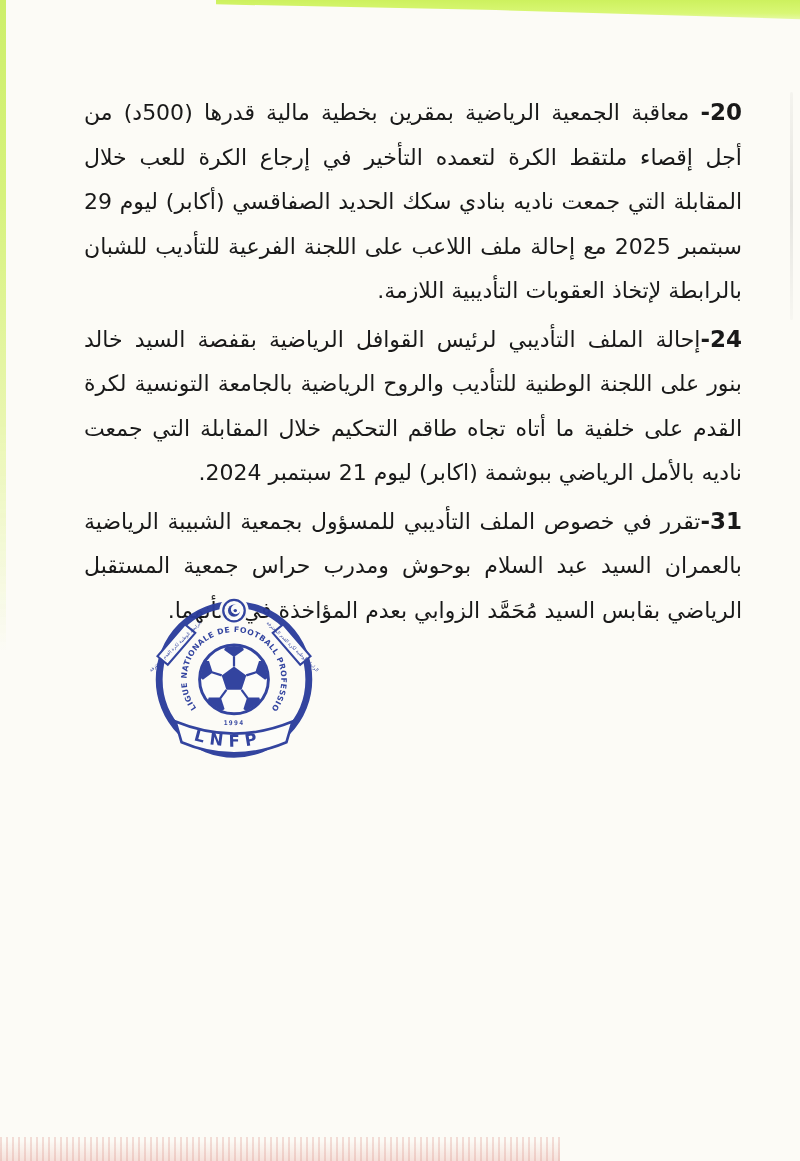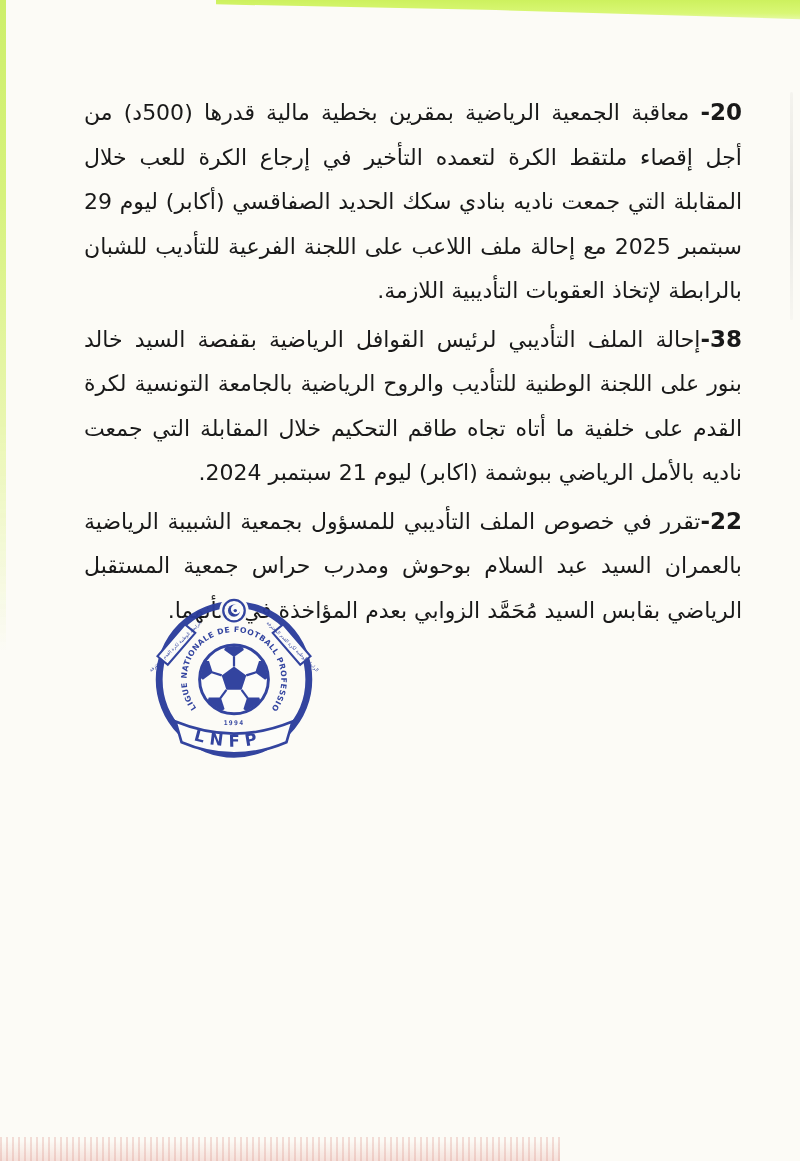--- a/index.html
+++ b/index.html
@@ -41,22 +41,22 @@
 <div class="page">
 
   <div class="edge-top"></div>
   <div class="edge-top-dark"></div>
   <div class="edge-left"></div>
   <div class="edge-bottom"></div>
   <div class="crease-right"></div>
 
   <main class="doc">
     <p class="para"><b class="marker">20-</b><span> معاقبة الجمعية الرياضية بمقرين بخطية مالية قدرها (500د) من أجل إقصاء ملتقط الكرة لتعمده التأخير في إرجاع الكرة للعب خلال المقابلة التي جمعت ناديه بنادي سكك الحديد الصفاقسي (أكابر) ليوم 29 سبتمبر 2025 مع إحالة ملف اللاعب على اللجنة الفرعية للتأديب للشبان بالرابطة لإتخاذ العقوبات التأديبية اللازمة.</span></p>
-    <p class="para"><b class="marker">38-</b><span>إحالة الملف التأديبي لرئيس القوافل الرياضية بقفصة السيد خالد بنور على اللجنة الوطنية للتأديب والروح الرياضية بالجامعة التونسية لكرة القدم على خلفية ما أتاه تجاه طاقم التحكيم خلال المقابلة التي جمعت ناديه بالأمل الرياضي ببوشمة (اكابر) ليوم 21 سبتمبر 2024.</span></p>
-    <p class="para"><b class="marker">22-</b><span>تقرر في خصوص الملف التأديبي للمسؤول بجمعية الشبيبة الرياضية بالعمران السيد عبد السلام بوحوش ومدرب حراس جمعية المستقبل الرياضي بقابس السيد مُحَمَّد الزوابي بعدم المؤاخذة في شأنهما.</span></p>
+    <p class="para"><b class="marker">24-</b><span>إحالة الملف التأديبي لرئيس القوافل الرياضية بقفصة السيد خالد بنور على اللجنة الوطنية للتأديب والروح الرياضية بالجامعة التونسية لكرة القدم على خلفية ما أتاه تجاه طاقم التحكيم خلال المقابلة التي جمعت ناديه بالأمل الرياضي ببوشمة (اكابر) ليوم 21 سبتمبر 2024.</span></p>
+    <p class="para"><b class="marker">31-</b><span>تقرر في خصوص الملف التأديبي للمسؤول بجمعية الشبيبة الرياضية بالعمران السيد عبد السلام بوحوش ومدرب حراس جمعية المستقبل الرياضي بقابس السيد مُحَمَّد الزوابي بعدم المؤاخذة في شأنهما.</span></p>
   </main>
 
   <div class="logo">
     <svg viewBox="0 0 200 200" xmlns="http://www.w3.org/2000/svg">
       <defs>
         <clipPath id="ballclip">
             <circle cx="100" cy="97" r="39"></circle>
           </clipPath>
         <path id="arcText" d="M 57.9 132.4 A 55 55 0 1 1 142.1 132.4" fill="none"></path>
         <path id="bannerText" d="M 44 164 Q 100 186 156 164" fill="none"></path>

